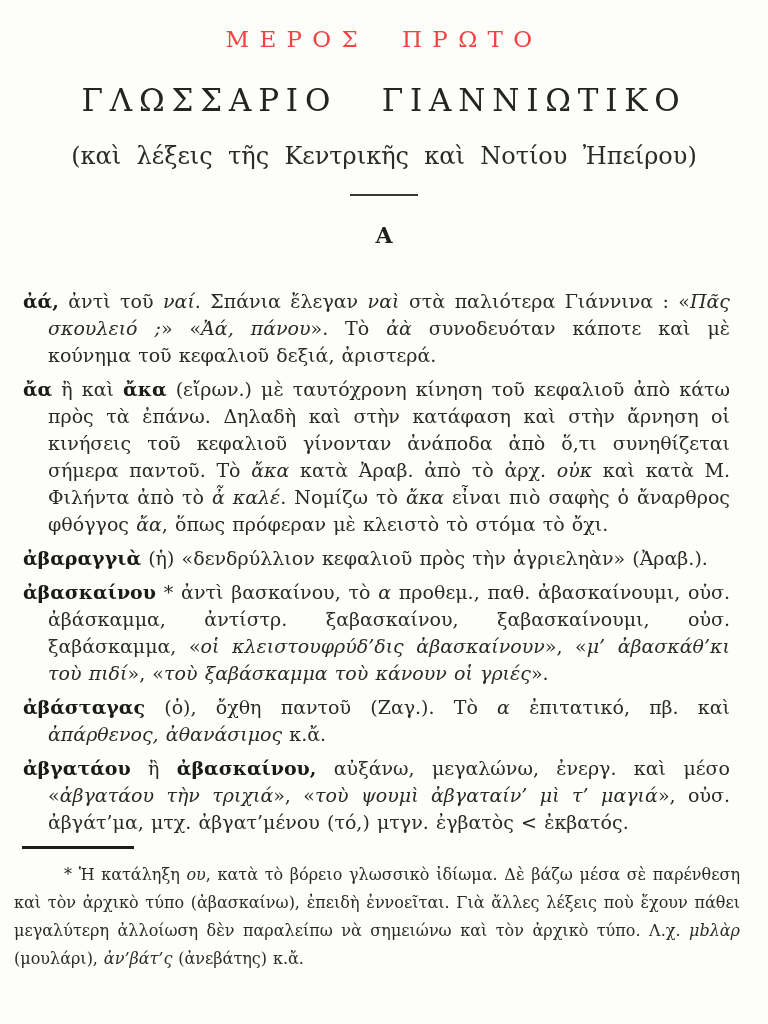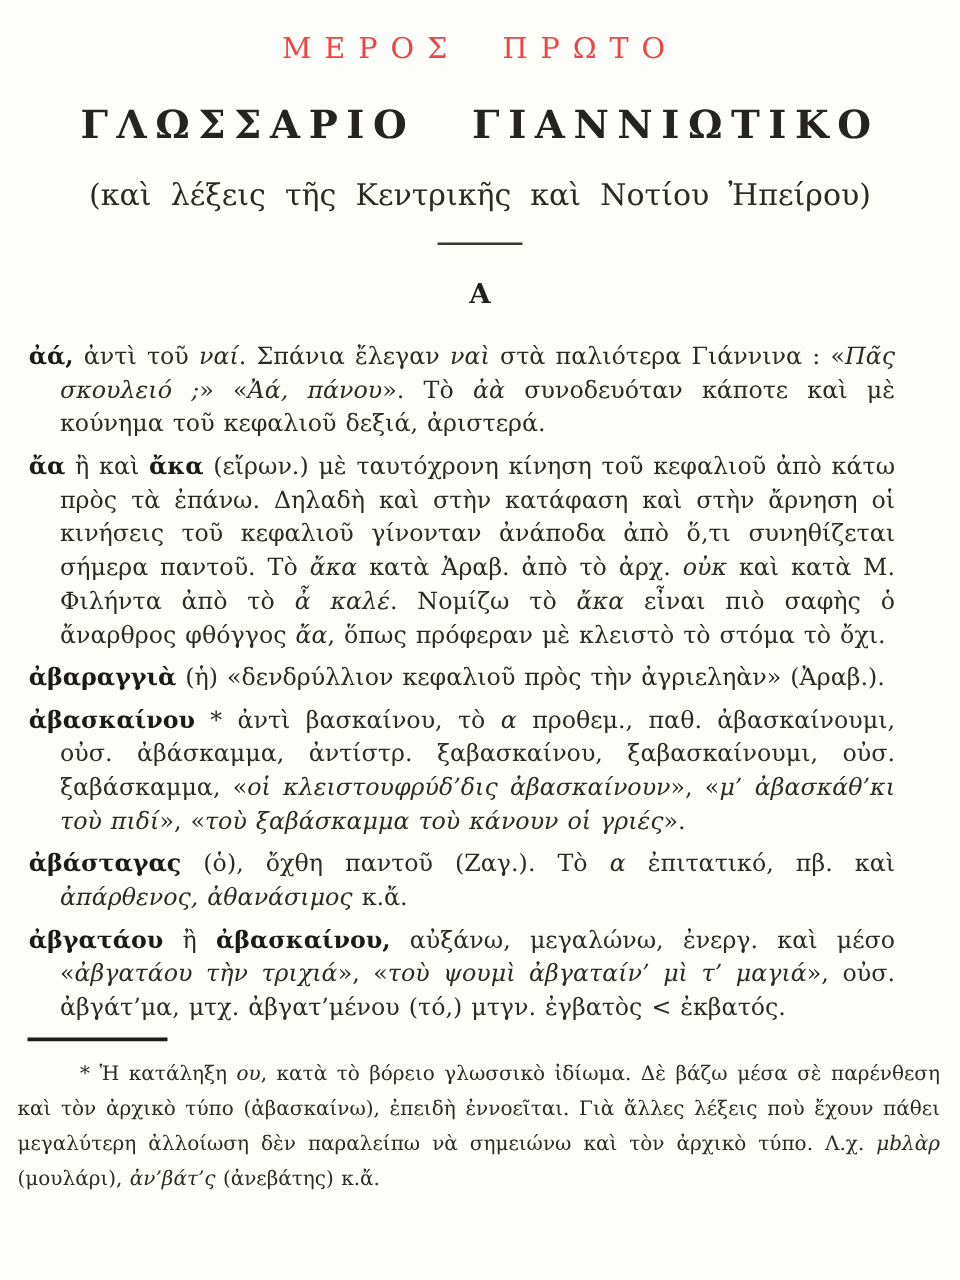--- a/index.html
+++ b/index.html
@@ -24,21 +24,21 @@
     margin: 0;
     font-size: 23px;
     font-weight: 400;
     letter-spacing: 0.45em;
     word-spacing: 0.7em;
     color: #ef4444;
   }
   .main-title {
     margin: 30px 0 0 0;
     font-size: 31px;
-    font-weight: 700;
+    font-weight: 400;
     letter-spacing: 0.22em;
     word-spacing: 0.9em;
     color: #262420;
   }
   .subtitle {
     margin: 24px 0 0 0;
     font-size: 24px;
     word-spacing: 0.32em;
     color: #2c2a25;
     text-align: center;
@@ -50,35 +50,35 @@
     margin: 24px auto 0 auto;
   }
   .section-letter {
     margin: 26px 0 0 0;
     text-align: center;
     font-size: 22px;
     font-weight: 700;
     color: #22201c;
   }
   .entries {
-    margin-top: 24px;
-    padding: 0 52px 0 23px;
+    margin-top: 40px;
+    padding: 0 38px 0 23px;
   }
   .entry {
     margin: 0 0 7px 0;
     padding-left: 25px;
     text-indent: -25px;
     font-size: 19px;
     line-height: 27px;
     text-align: justify;
     word-spacing: 0.06em;
   }
   .bold   { font-weight: 700; color: #1c1a16; }
   .italic { font-style: italic; }
-  footer { padding: 0 16px 0 14px; }
+  footer { padding: 0 28px 0 14px; }
   .foot-rule {
     width: 112px;
     height: 3px;
     background: #1e1c18;
     margin: 10px 0 12px 8px;
   }
   .footnote {
     margin: 0;
     font-size: 16px;
     line-height: 28px;

